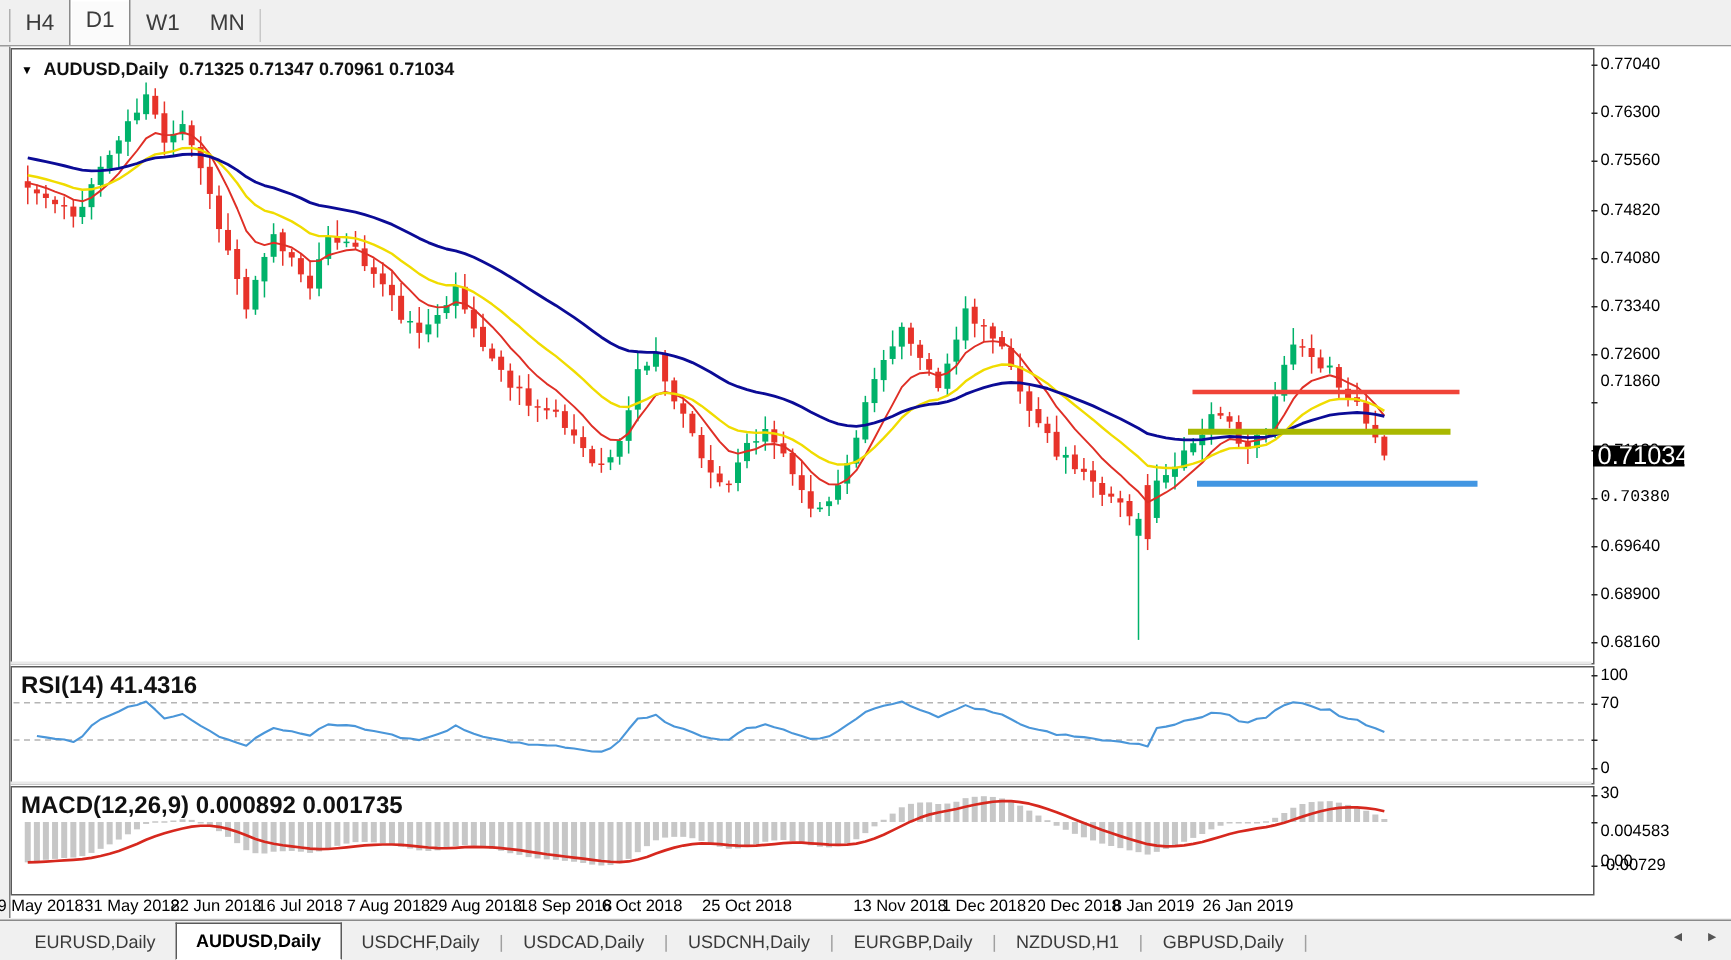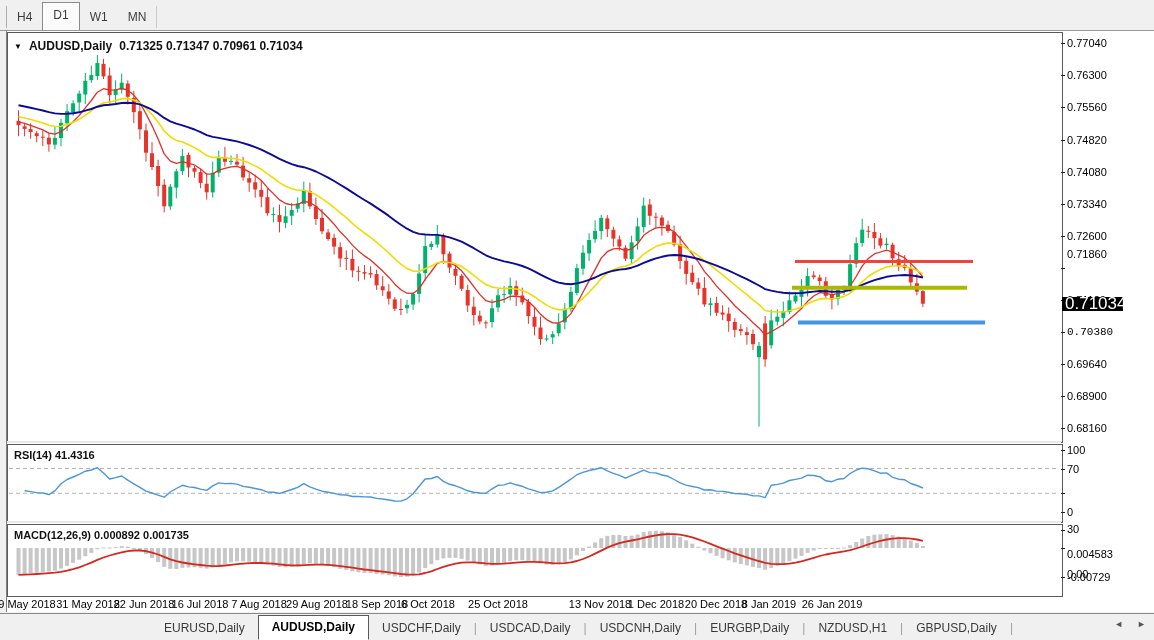--- a/index.html
+++ b/index.html
@@ -2,47 +2,47 @@
 <html><head>
 <meta charset="utf-8">
 <style>
   html,body{margin:0;padding:0;background:#d4d0c8;}
   #screen{position:relative;width:1154px;height:640px;background:#f0f0f0;overflow:hidden;
           font-family:"Liberation Sans","DejaVu Sans",sans-serif;-webkit-font-smoothing:none;}
   
   #period-bar{position:absolute;left:0;top:0;width:1154px;height:30px;background:#f0f0f0;
               border-bottom:1px solid #9a9a9a;display:flex;align-items:flex-end;}
   .period-sliver{width:6px;height:22px;border-right:1px solid #b0b0b0;margin-bottom:2px;}
-  .period-tab{font-size:12px;color:#3c3c3c;padding:5px 10px 6px 10px;margin-bottom:0;cursor:default;}
+  .period-tab{font-size:15px;color:#3c3c3c;padding:5px 10px 6px 10px;margin-bottom:0;cursor:default;}
   .period-tab.active{background:#fbfbfb;border:1px solid #8a8a8a;border-bottom:none;
                      box-shadow:inset 1px 1px 0 #ffffff;padding:5px 10px 8px 10px;}
   .period-group-end{width:1px;height:22px;background:#c8c8c8;margin-bottom:2px;}
   
   #client{position:absolute;left:6px;top:31px;width:1148px;height:581px;background:#ffffff;
           border-left:1px solid #808080;}
   .pane{position:absolute;background:#ffffff;border:1px solid #5a5a5a;}
   #main-pane{left:7px;top:32px;width:1054px;height:409px;}
   #rsi-pane{left:7px;top:444px;width:1054px;height:77px;}
   #macd-pane{left:7px;top:524px;width:1054px;height:71px;}
   .splitter{position:absolute;left:7px;width:1054px;height:2px;background:#e9e9e9;}
   svg{position:absolute;left:0;top:0;display:block;}
   
   #chart-title{position:absolute;left:14px;top:39px;font-size:12px;font-weight:700;color:#111;
                display:flex;align-items:center;gap:7px;white-space:nowrap;}
   #chart-title .tri{font-size:8px;color:#000;}
-  .ind-label{position:absolute;font-size:11px;font-weight:700;color:#111;white-space:nowrap;}
+  .ind-label{position:absolute;font-size:16px;font-weight:700;color:#111;white-space:nowrap;}
   
   .axis-label{position:absolute;left:1067px;font-size:11px;color:#000;white-space:nowrap;}
   .tickdash{position:absolute;left:1061px;width:4px;height:1px;background:#222;}
   #price-tag{position:absolute;left:1062px;width:58px;height:14px;background:#000;color:#fff;
              font-size:17px;line-height:14px;padding-left:3px;}
   .date-label{position:absolute;top:598px;font-size:11px;color:#000;transform:translateX(-50%);white-space:nowrap;}
   
   #bottom-bar{position:absolute;left:0;top:613px;width:1154px;height:27px;background:#f0f0f0;
-              border-top:1px solid #8a8a8a;display:flex;align-items:center;justify-content:center;}
+              border-top:1px solid #8a8a8a;display:flex;align-items:center;}
   .btab{font-size:12px;color:#3a3a3a;padding:4px 13px;white-space:nowrap;cursor:default;}
   .btab.active{background:#ffffff;border:1px solid #5a5a5a;border-bottom:1px solid #ffffff;
                font-weight:700;color:#000;padding:4px 13px 5px 13px;}
   .btab-sep{color:#a0a0a0;font-size:12px;}
   #tab-scrollers{position:absolute;right:8px;top:619px;display:flex;gap:14px;
                  font-size:9px;color:#555;}
 </style>
 </head>
 <body>
 

